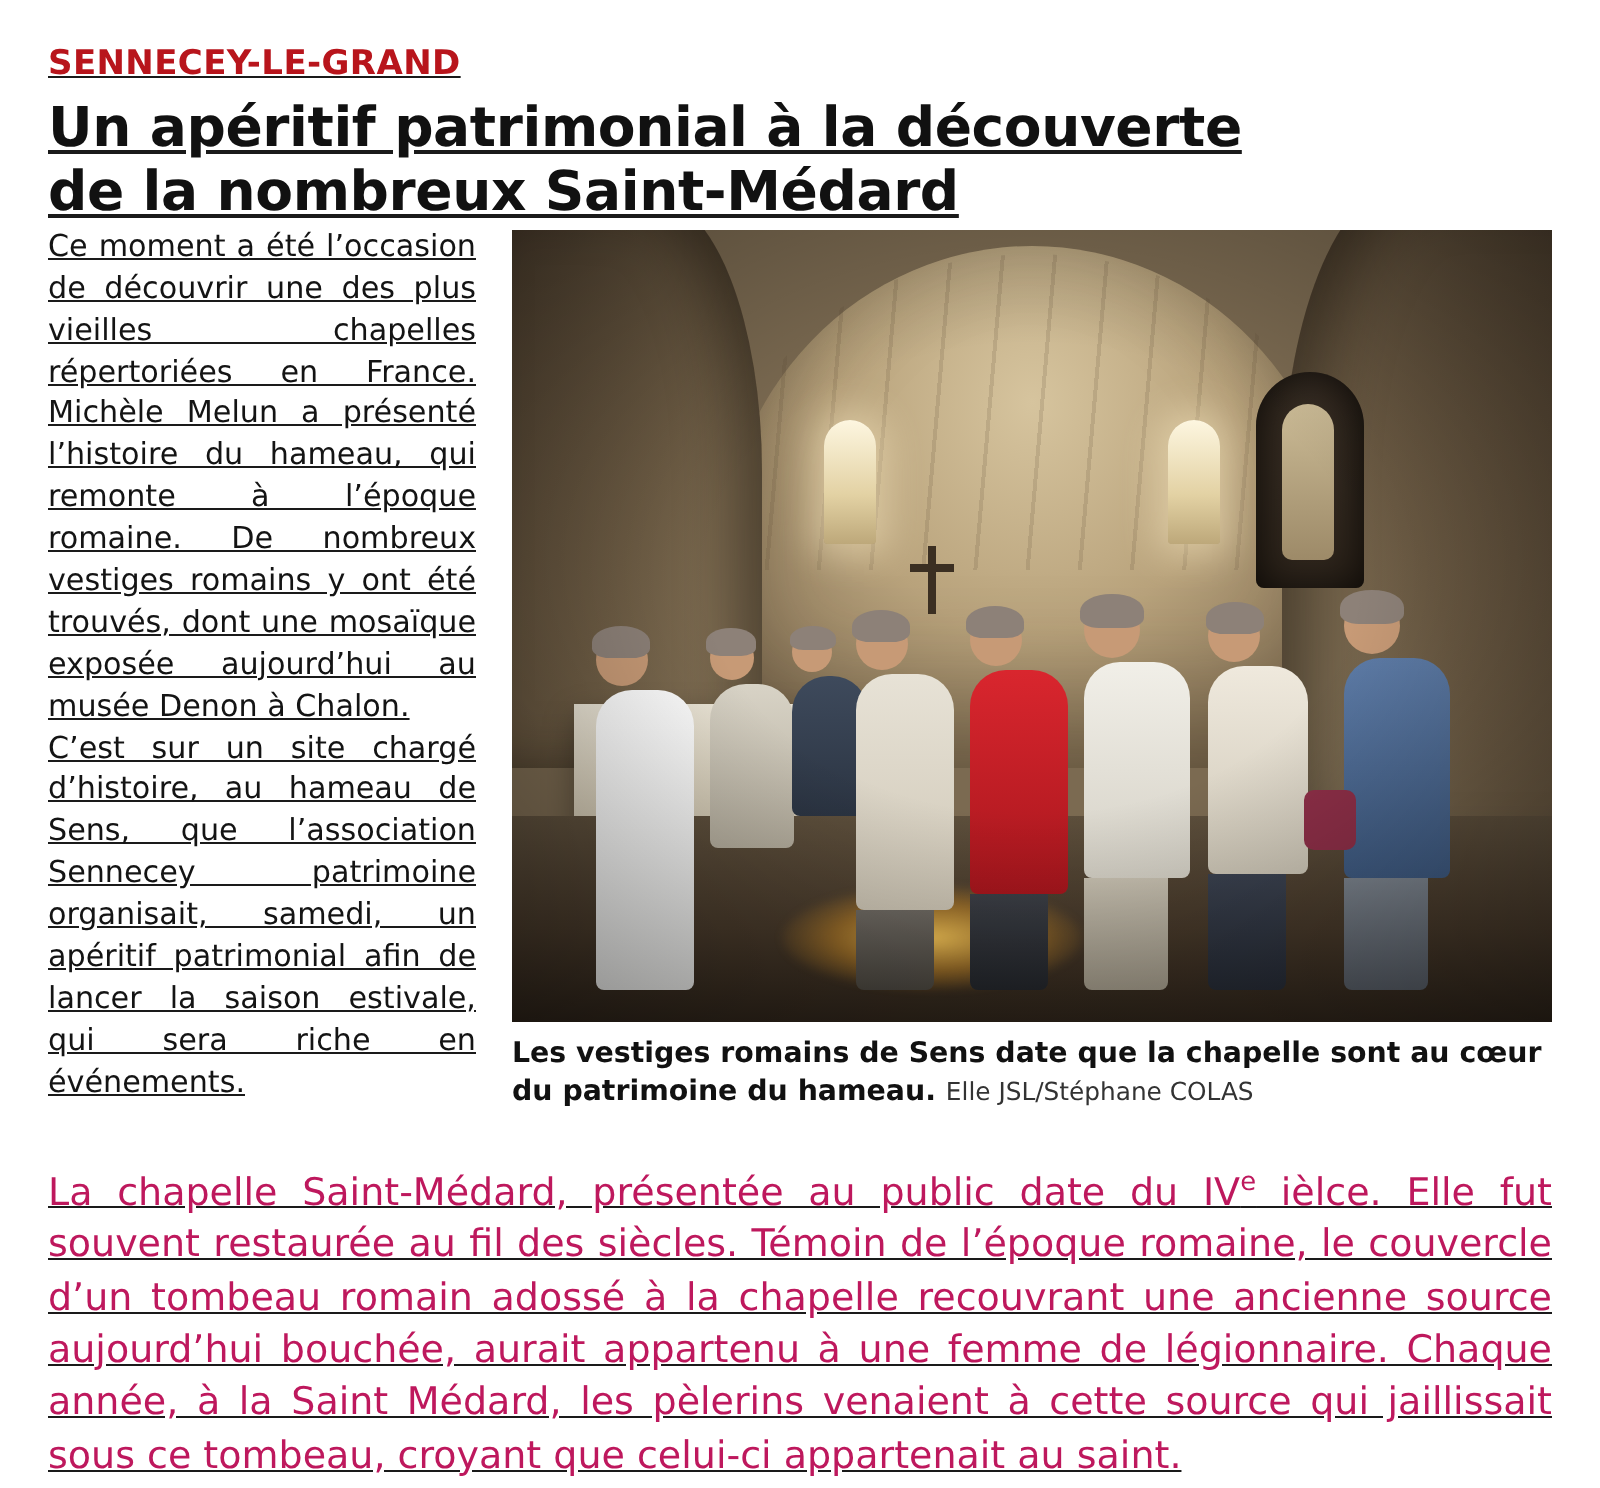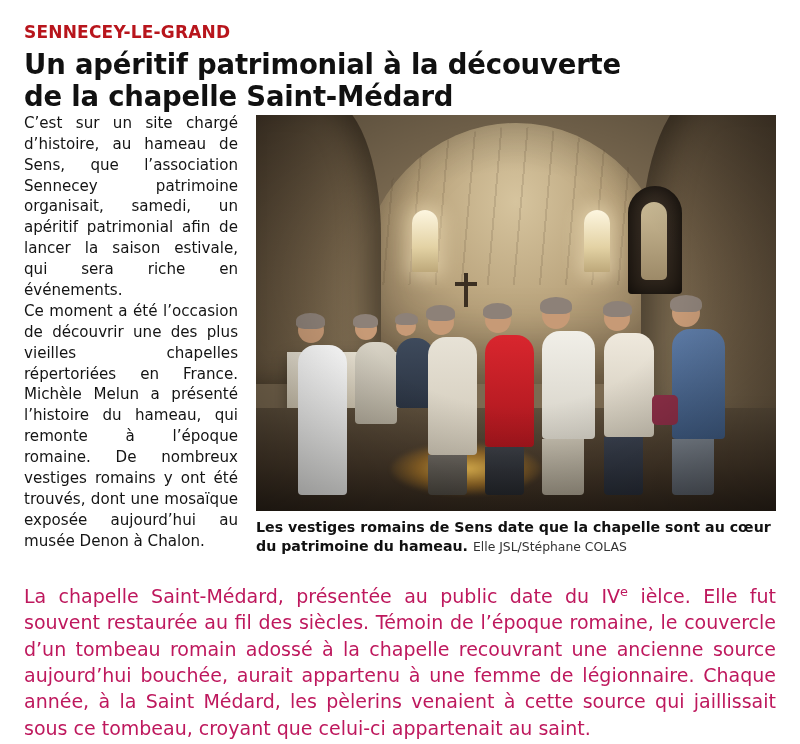--- a/index.html
+++ b/index.html
@@ -13,20 +13,21 @@
     font-family: "DejaVu Sans", sans-serif;
     color: #1a1a1a;
     overflow: hidden;
   }
   .article {
     box-sizing: border-box;
     width: 800px;
     height: 618px;
     padding: 22px 24px 10px 24px;
     position: relative;
+    text-decoration: underline;
   }
   .kicker {
     color: #b8151c;
     font-family: "DejaVu Sans", sans-serif;
     font-weight: bold;
     font-size: 17px;
     letter-spacing: 0.2px;
     margin: 0 0 6px 0;
     text-transform: uppercase;
   }
@@ -289,21 +290,21 @@
 </style>
 </head>
 <body>
 
 <div class="article">
 
   <div class="kicker">SENNECEY-LE-GRAND</div>
 
   <h1 class="headline">
     <span class="line">Un apéritif patrimonial à la découverte</span>
-    <span class="line">de la chapelle Saint-Médard</span>
+    <span class="line">de la nombreux Saint-Médard</span>
   </h1>
 
   <div class="body-wrap">
 
     <figure class="figure">
       <div class="photo">
         <div class="wall"></div>
         <div class="apse"></div>
         <div class="apse-ribs"></div>
         <div class="arch-left"></div>
@@ -377,22 +378,22 @@
         <div class="vignette"></div>
       </div>
 
       <figcaption class="caption">
         <span>Les vestiges romains de Sens date que la chapelle sont au cœur du patrimoine du hameau.</span>
         <span class="credit">Elle JSL/Stéphane COLAS</span>
       </figcaption>
     </figure>
 
     <div class="col-text lead-col">
+      <p>Ce moment a été l’occasion de découvrir une des plus vieilles chapelles répertoriées en France. Michèle Melun a présenté l’histoire du hameau, qui remonte à l’époque romaine. De nombreux vestiges romains y ont été trouvés, dont une mosaïque exposée aujourd’hui au musée Denon à Chalon.</p>
       <p>C’est sur un site chargé d’histoire, au hameau de Sens, que l’association Sennecey patrimoine organisait, samedi, un apéritif patrimonial afin de lancer la saison estivale, qui sera riche en événements.</p>
-      <p>Ce moment a été l’occasion de découvrir une des plus vieilles chapelles répertoriées en France. Michèle Melun a présenté l’histoire du hameau, qui remonte à l’époque romaine. De nombreux vestiges romains y ont été trouvés, dont une mosaïque exposée aujourd’hui au musée Denon à Chalon.</p>
     </div>
 
     <div class="full-text">
       <p><span>La chapelle Saint-Médard, présentée au public date du IV</span><sup>e</sup><span> ièlce. Elle fut souvent restaurée au fil des siècles. Témoin de l’époque romaine, le couvercle d’un tombeau romain adossé à la chapelle recouvrant une ancienne source aujourd’hui bouchée, aurait appartenu à une femme de légionnaire. Chaque année, à la Saint Médard, les pèlerins venaient à cette source qui jaillissait sous ce tombeau, croyant que celui-ci appartenait au saint.</span></p>
     </div>
 
   </div>
 </div>
 
 </body></html>

